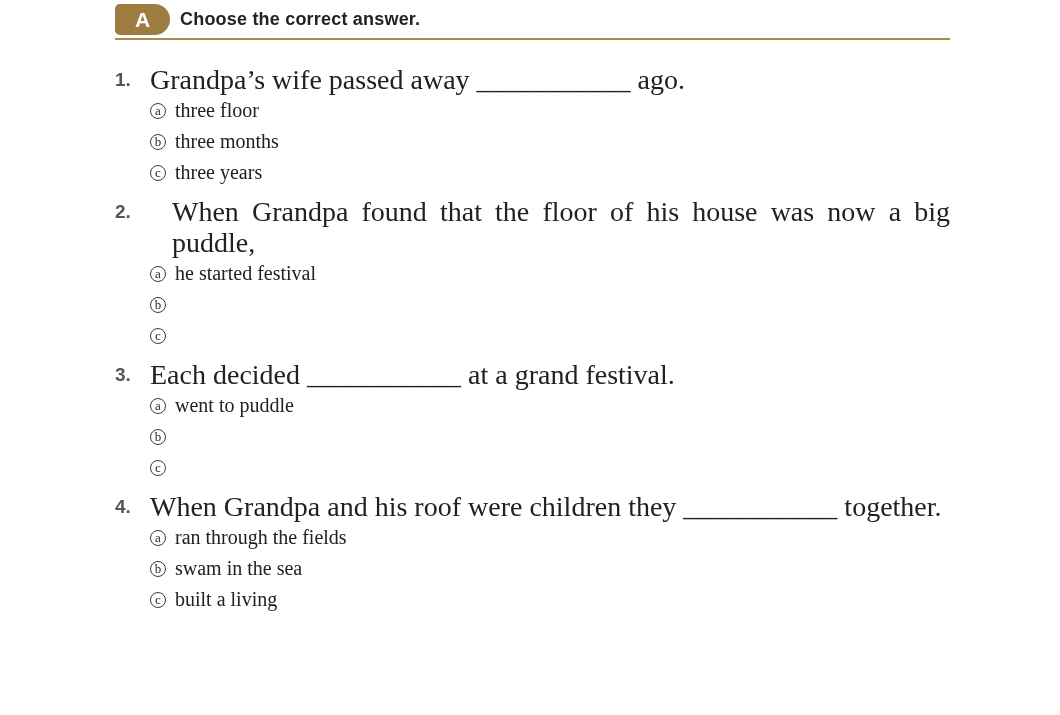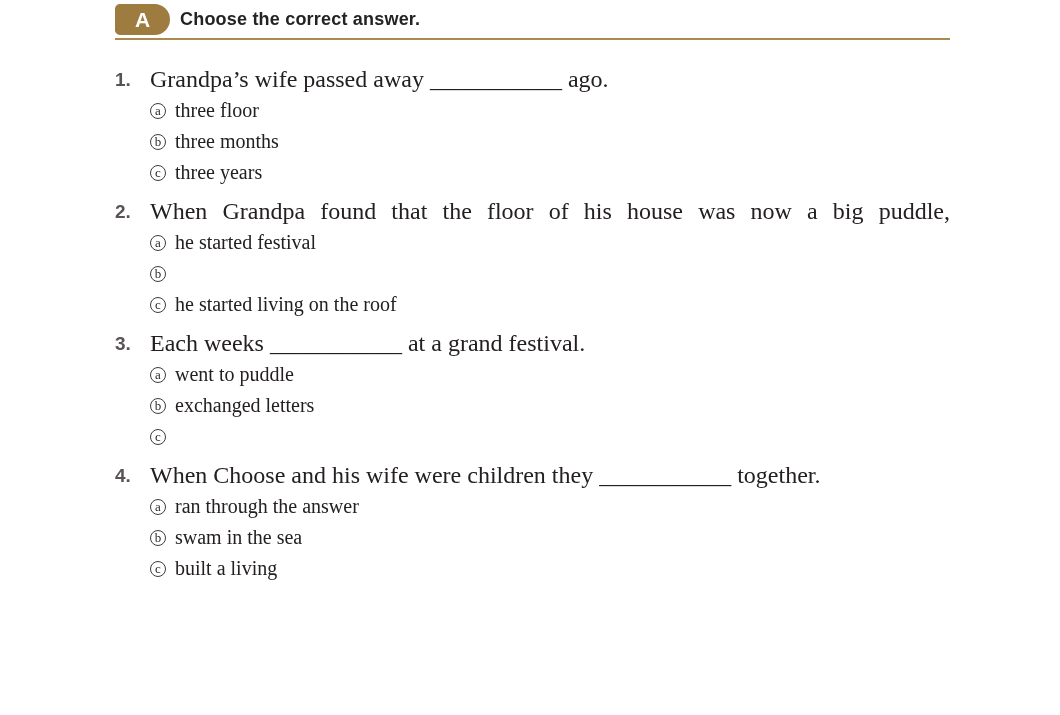--- a/index.html
+++ b/index.html
@@ -53,24 +53,24 @@
   .q-row { display: flex; }
   .q-num {
     width: 35px; flex-shrink: 0;
     font-family: "Liberation Sans", sans-serif;
     font-weight: bold; font-size: 19px;
     color: var(--numgray);
     line-height: 31px;
   }
   .q-text {
     flex: 1;
-    font-size: 24px;
+    font-size: 28px;
     line-height: 31px;
   }
-  .justify-line { text-align: justify; text-align-last: justify; }
+  .justify-line { text-align: justify; text-align-last: justify; margin-left: 22px; }
   .options { margin-left: 35px; }
   .option {
     display: flex; align-items: center;
     height: 31px;
     font-size: 20px;
   }
   .circle {
     display: inline-flex;
     width: 16px; height: 16px;
     border: 1px solid #3c3c3c;
@@ -127,54 +127,52 @@
       <div class="options">
         <div class="option">
           <span class="circle">a</span>
           <span>he started festival</span>
         </div>
         <div class="option">
           <span class="circle">b</span>
         </div>
         <div class="option">
           <span class="circle">c</span>
-          <span>he started living on the roof</span>
         </div>
       </div>
     </div>
 
     <div class="question">
       <div class="q-row">
         <div class="q-num">3.</div>
-        <div class="q-text">Each weeks ___________ at a grand festival.</div>
+        <div class="q-text">Each decided ___________ at a grand festival.</div>
       </div>
       <div class="options">
         <div class="option">
           <span class="circle">a</span>
           <span>went to puddle</span>
         </div>
         <div class="option">
           <span class="circle">b</span>
-          <span>exchanged letters</span>
         </div>
         <div class="option">
           <span class="circle">c</span>
         </div>
       </div>
     </div>
 
     <div class="question">
       <div class="q-row">
         <div class="q-num">4.</div>
-        <div class="q-text">When Choose and his wife were children they ___________ together.</div>
+        <div class="q-text">When Grandpa and his roof were children they ___________ together.</div>
       </div>
       <div class="options">
         <div class="option">
           <span class="circle">a</span>
-          <span>ran through the answer</span>
+          <span>ran through the fields</span>
         </div>
         <div class="option">
           <span class="circle">b</span>
           <span>swam in the sea</span>
         </div>
         <div class="option">
           <span class="circle">c</span>
           <span>built a living</span>
         </div>
       </div>

